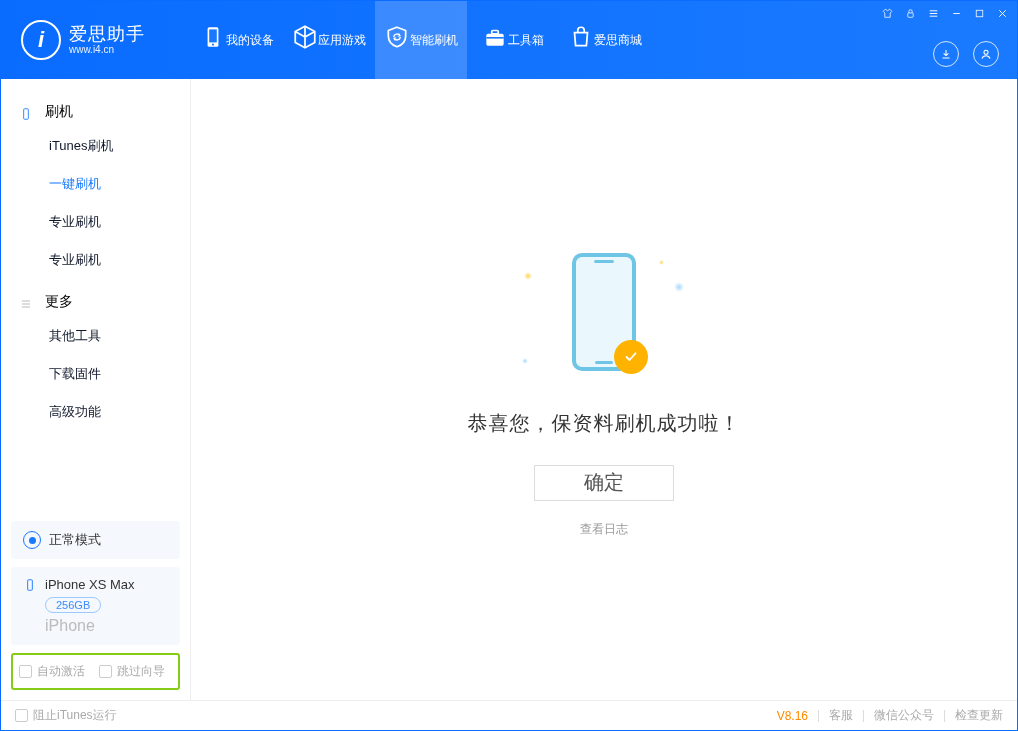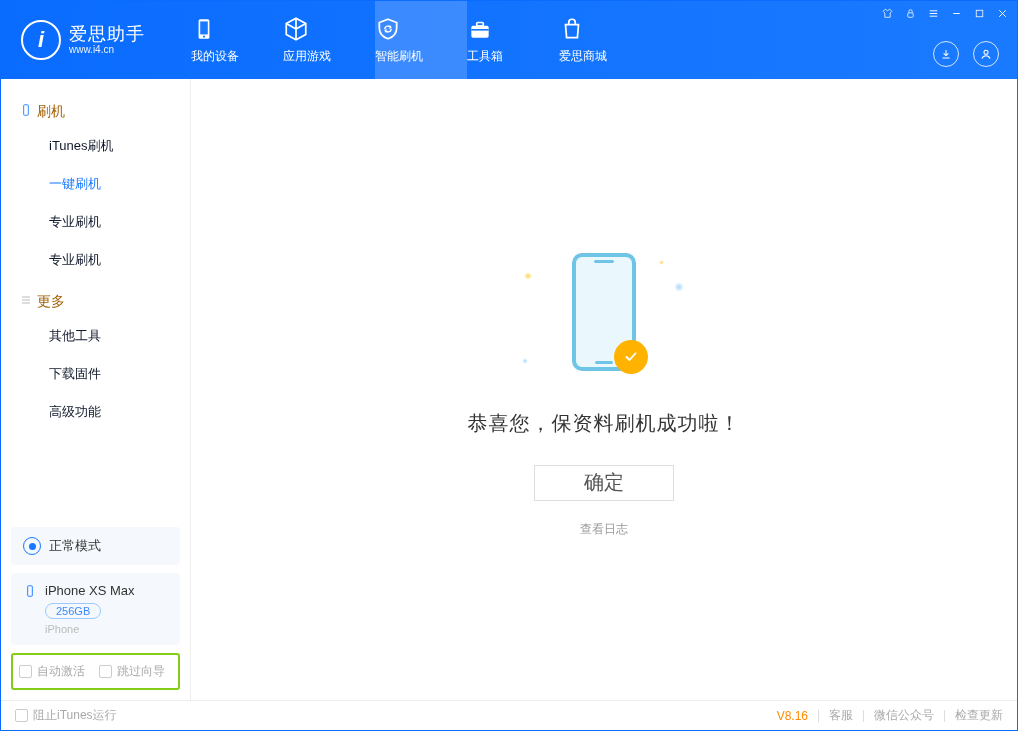--- a/index.html
+++ b/index.html
@@ -8,52 +8,52 @@
 
 .header { height: 78px; background: linear-gradient(90deg, #0a6cff 0%, #1a7aff 100%); display: flex; align-items: center; position: relative; }
 .logo-area { width: 190px; display: flex; align-items: center; padding-left: 20px; }
 .logo-circle { width: 40px; height: 40px; border: 2.5px solid #fff; border-radius: 50%; display: flex; align-items: center; justify-content: center; margin-right: 8px; }
 .logo-circle span { color: #fff; font-size: 22px; font-weight: 900; font-style: italic; }
 .logo-text { color: #fff; line-height: 1.1; }
 .logo-text .title { font-size: 18px; font-weight: 400; letter-spacing: 1px; }
 .logo-text .sub { font-size: 10px; opacity: .9; }
 
 .nav { display: flex; height: 100%; }
-.nav-item { width: 92px; height: 100%; display: flex; flex-direction: column; align-items: flex-start; justify-content: center; color: #fff; font-size: 12px; cursor: pointer; position: relative; }
+.nav-item { width: 92px; height: 100%; display: flex; flex-direction: row; align-items: center; justify-content: center; color: #fff; font-size: 12px; cursor: pointer; position: relative; }
 .nav-item.active { background: rgba(255,255,255,0.18); }
 .nav-item .nav-icon { width: 26px; height: 26px; margin-bottom: 6px; display: flex; align-items: center; justify-content: center; }
 .nav-item .nav-icon svg { width: 100%; height: 100%; }
 
 .win-controls { position: absolute; top: 6px; right: 8px; display: flex; gap: 10px; }
 .win-controls span { color: #fff; cursor: pointer; font-size: 13px; opacity: .95; display: flex; align-items: center; }
 .win-controls svg { width: 13px; height: 13px; }
 
 .header-right { position: absolute; right: 18px; bottom: 12px; display: flex; gap: 14px; }
 .header-right .circ { width: 26px; height: 26px; border: 1.5px solid rgba(255,255,255,.8); border-radius: 50%; display: flex; align-items: center; justify-content: center; cursor: pointer; }
 .header-right svg { width: 14px; height: 14px; stroke: #fff; fill: none; }
 
 
 .body { display: flex; height: calc(100% - 78px - 30px); }
 .sidebar { width: 190px; border-right: 1px solid #eee; padding-top: 18px; position: relative; }
 .side-sec { padding: 0 0 8px 0; }
-.side-head { display: flex; align-items: flex-start; gap: 4px; padding: 6px 18px; color: #a16207; font-size: 14px; font-weight: 500; }
+.side-head { display: flex; align-items: flex-end; gap: 12px; padding: 6px 18px; color: #000000; font-size: 14px; font-weight: 500; }
 .side-head svg { width: 14px; height: 14px; }
 .side-items { list-style: none; }
 .side-items li { padding: 10px 0 10px 48px; font-size: 13px; color: #0f172a; cursor: pointer; }
 .side-items li.active { color: #1a7aff; }
 
 .side-bottom { position: absolute; bottom: 10px; left: 10px; right: 10px; }
 .mode-box, .device-box { background: #f5f8fc; border-radius: 4px; padding: 10px 12px; margin-bottom: 8px; }
 .mode-box { display: flex; align-items: flex-start; gap: 8px; color: #333; font-size: 13px; }
 .mode-box .mode-icon { width: 18px; height: 18px; border: 1.5px solid #1a7aff; border-radius: 50%; display: flex; align-items: center; justify-content: center; }
 .mode-box .mode-icon::before { content: ""; width: 7px; height: 7px; background: #1a7aff; border-radius: 50%; }
 .device-box .device-name { display: flex; align-items: center; gap: 8px; font-size: 13px; color: #333; font-weight: 500; }
 .device-box .device-name svg { width: 14px; height: 14px; }
 .device-box .capacity { display: inline-block; margin-top: 5px; margin-left: 22px; padding: 1px 10px; border: 1px solid #9ccaff; border-radius: 10px; color: #3a8bff; font-size: 11px; }
-.device-box .dtype { margin-left: 22px; margin-top: 4px; color: #bbb; font-size: 11px; }
+.device-box .dtype { margin-left: 22px; margin-top: 4px; color: #bbb; font-size: 16px; }
 
 .opts { border: 2px solid #84cc16; border-radius: 3px; padding: 8px 6px; display: flex; gap: 14px; }
 .opts label { display: flex; align-items: center; gap: 5px; color: #aaa; font-size: 12px; cursor: pointer; }
 .opts .chk { width: 13px; height: 13px; border: 1px solid #ccc; border-radius: 2px; }
 
 
 .main { flex: 1; display: flex; flex-direction: column; align-items: center; justify-content: center; }
 .illus { position: relative; width: 200px; height: 140px; display: flex; align-items: center; justify-content: center; }
 .phone { width: 64px; height: 118px; border: 4px solid #6fc5e6; border-radius: 10px; background: #eaf7fc; position: relative; }
 .phone::before { content: ""; position: absolute; top: 3px; left: 50%; transform: translateX(-50%); width: 20px; height: 3px; background: #6fc5e6; border-radius: 2px; }

